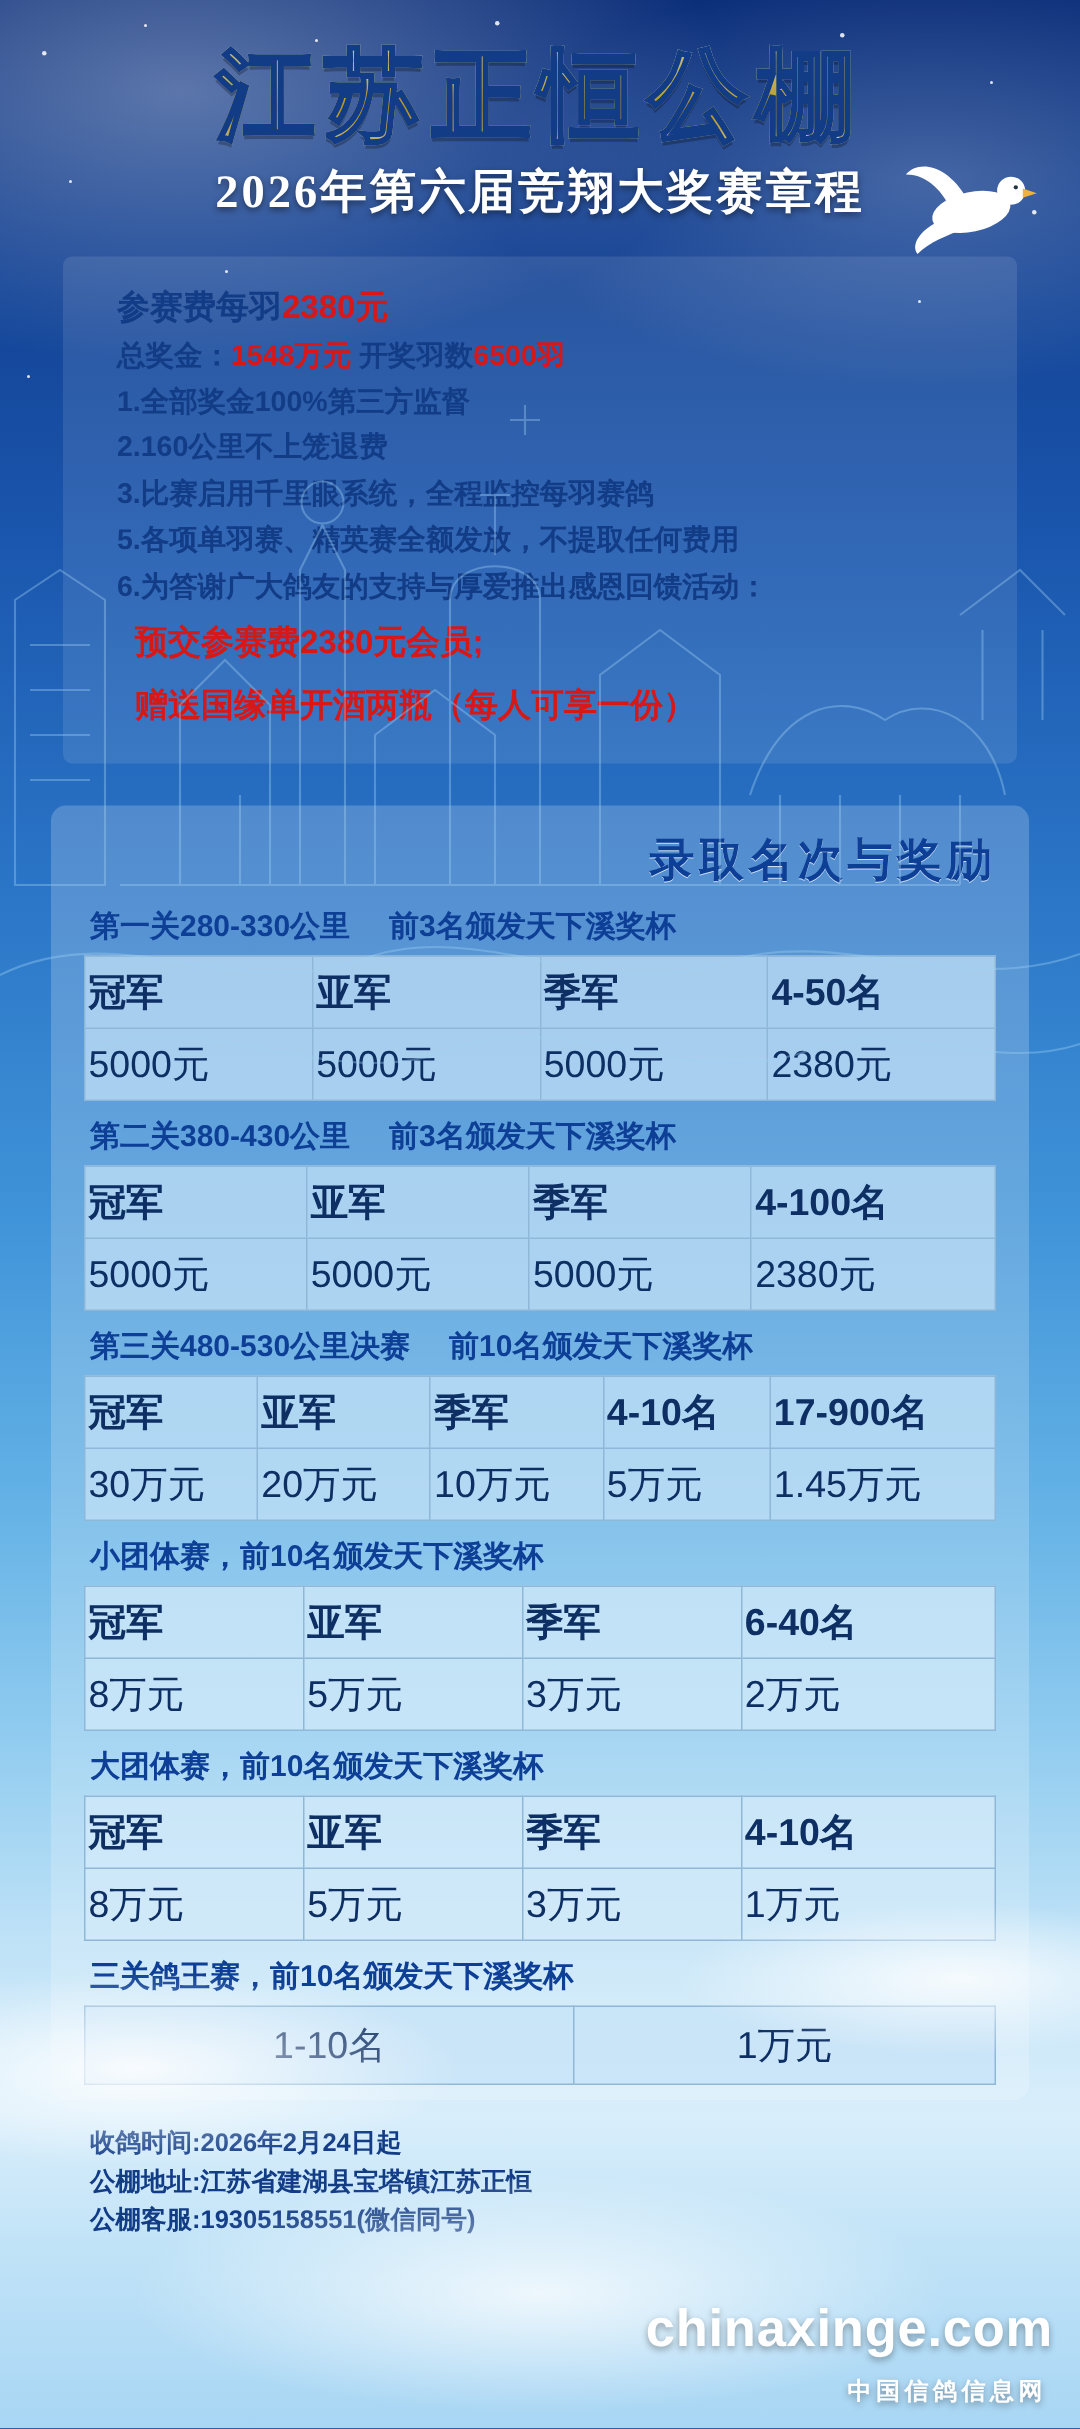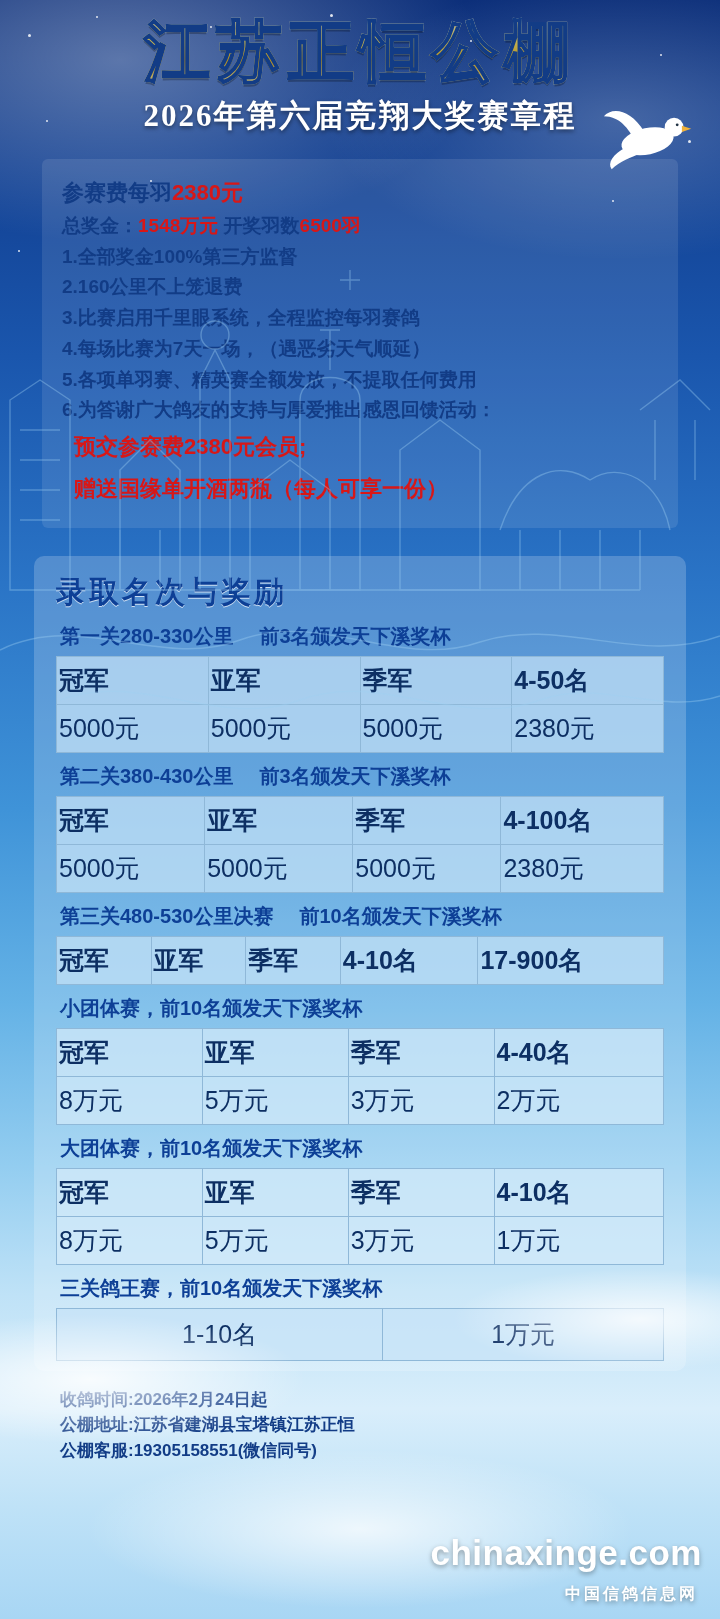--- a/index.html
+++ b/index.html
@@ -41,21 +41,21 @@
   .cloudband {
     position:absolute; left:0; right:0; bottom:0; height:420px;
     background:
       radial-gradient(ellipse 300px 90px at 90px 180px, rgba(255,255,255,.85), rgba(255,255,255,0) 72%),
       radial-gradient(ellipse 260px 70px at 640px 120px, rgba(255,255,255,.8), rgba(255,255,255,0) 72%),
       radial-gradient(ellipse 380px 110px at 360px 330px, rgba(255,255,255,.75), rgba(255,255,255,0) 72%);
     pointer-events:none;
   }
 
   
-  .header { position:relative; padding-top:16px; text-align:center; }
+  .header { position:relative; padding-top:28px; text-align:center; }
   .main-title {
     font-family:"DejaVu Sans", sans-serif;
     font-size:66px; font-weight:bold; letter-spacing:6px;
     background:linear-gradient(180deg,#fff9c4 0%,#ffe96b 38%,#f7c325 62%,#fff6b0 100%);
     -webkit-background-clip:text; background-clip:text; color:transparent;
     -webkit-text-stroke:2px #123c86;
     text-shadow:0 3px 0 rgba(0,0,0,.25);
     line-height:1.08;
   }
   .sub-title {
@@ -65,38 +65,38 @@
     color:#ffffff;
     text-shadow:0 2px 4px rgba(0,0,0,.45);
   }
   .dove {
     position:absolute; right:26px; top:96px; width:96px; height:78px;
   }
 
   
   .rules {
     margin:22px 42px 0 42px;
-    padding:16px 20px 18px 20px;
+    padding:16px 20px 18px 36px;
     background:rgba(255,255,255,0.10);
     border-radius:6px;
   }
   .rules .line { color:#123c86; font-size:19px; font-weight:bold; line-height:1.62; white-space:nowrap; }
   .rules .fee { font-size:22px; }
   .rules .red { color:#d81717; }
   .rules .emph { color:#d81717; font-size:22px; line-height:1.9;margin-left:12px; }
 
   
   .awards {
     margin:28px 34px 0 34px;
     padding:16px 22px 10px 22px;
     background:rgba(255,255,255,0.20);
     border-radius:10px;
   }
   .awards-title {
-    text-align:left; color:#0d3f96; font-weight:bold;
+    text-align:right; color:#0d3f96; font-weight:bold;
     font-size:30px; letter-spacing:3px; margin-bottom:3px;
     text-shadow:0 1px 0 rgba(255,255,255,.7);
   }
   .sec-head {
     color:#0d3f96; font-weight:bold; font-size:20px;
     margin:10px 0 6px 4px; white-space:nowrap;
   }
   .sec-head .gap { display:inline-block; width:26px; }
   table.grid {
     width:100%; border-collapse:collapse;
@@ -202,21 +202,20 @@
   <div class="rules">
     <div class="line fee">
       <span>参赛费每羽</span><span class="red">2380元</span>
     </div>
     <div class="line">
       <span>总奖金：</span><span class="red">1548万元</span><span> 开奖羽数</span><span class="red">6500羽</span>
     </div>
     <div class="line">1.全部奖金100%第三方监督</div>
     <div class="line">2.160公里不上笼退费</div>
     <div class="line">3.比赛启用千里眼系统，全程监控每羽赛鸽</div>
-    <div class="line">4.每场比赛为7天一场，（遇恶劣天气顺延）</div>
     <div class="line">5.各项单羽赛、精英赛全额发放，不提取任何费用</div>
     <div class="line">6.为答谢广大鸽友的支持与厚爱推出感恩回馈活动：</div>
     <div class="line emph">预交参赛费2380元会员;</div>
     <div class="line emph">赠送国缘单开酒两瓶（每人可享一份）</div>
   </div>
 
   <div class="awards">
     <div class="awards-title">录取名次与奖励</div>
 
     <div class="sec-head">
@@ -264,33 +263,40 @@
     </div>
     <table class="grid small-tbl">
       <tbody>
           <tr class="head">
         <td>冠军</td>
         <td>亚军</td>
         <td>季军</td>
         <td>4-10名</td>
         <td>17-900名</td>
       </tr>
+      <tr>
+        <td>30万元</td>
+        <td>20万元</td>
+        <td>10万元</td>
+        <td>5万元</td>
+        <td>1.45万元</td>
+      </tr>
     </tbody>
       </table>
 
     <div class="sec-head">
       <span>小团体赛，</span><span>前10名颁发天下溪奖杯</span>
     </div>
     <table class="grid light">
       <tbody>
           <tr class="head">
         <td>冠军</td>
         <td>亚军</td>
         <td>季军</td>
-        <td>4-40名</td>
+        <td>6-40名</td>
       </tr>
       <tr>
         <td>8万元</td>
         <td>5万元</td>
         <td>3万元</td>
         <td>2万元</td>
       </tr>
     </tbody>
       </table>
 

